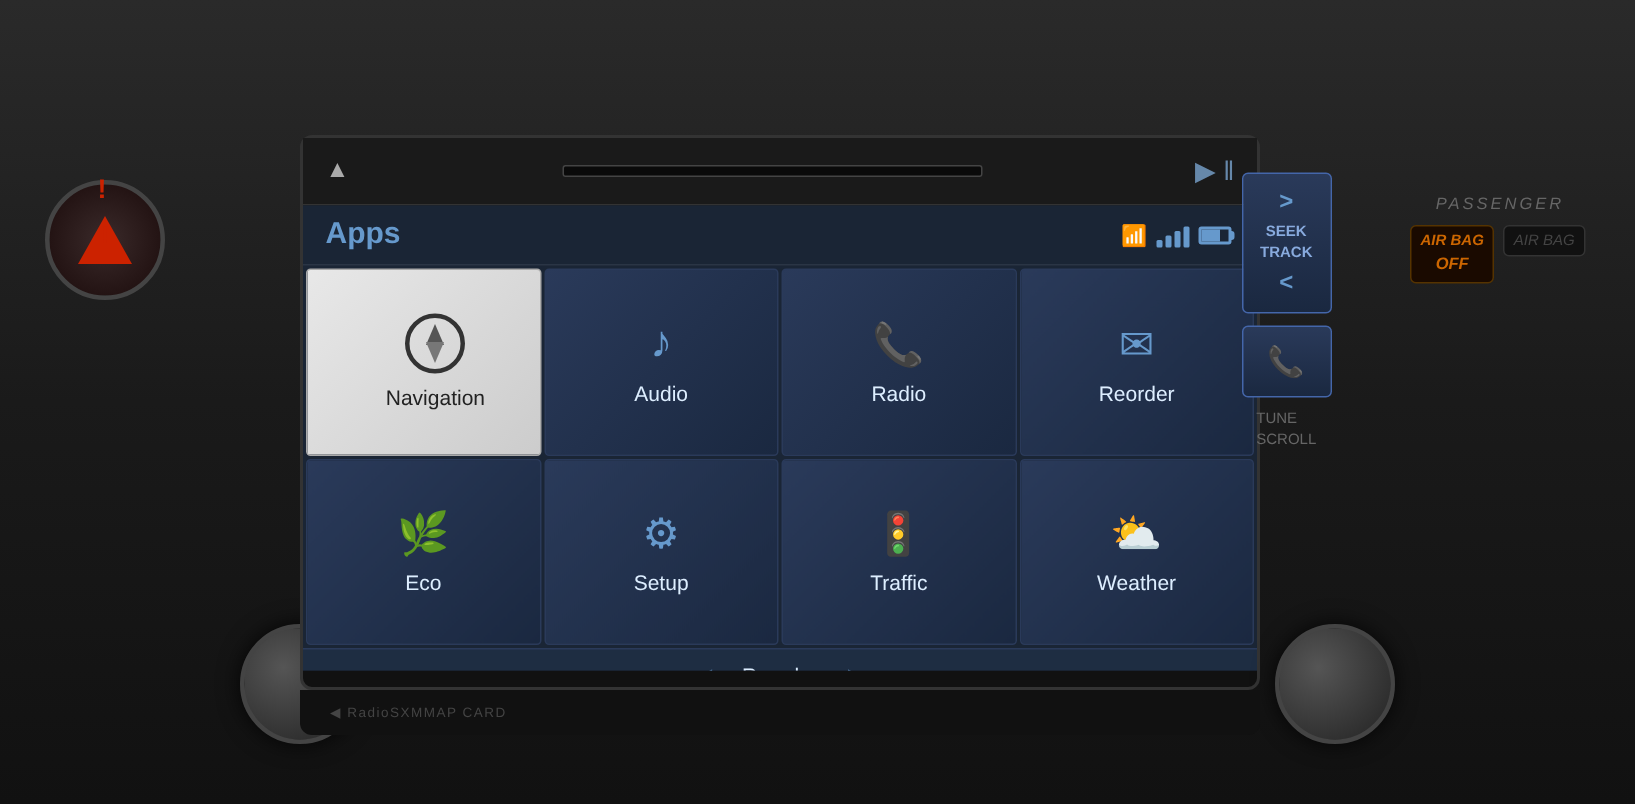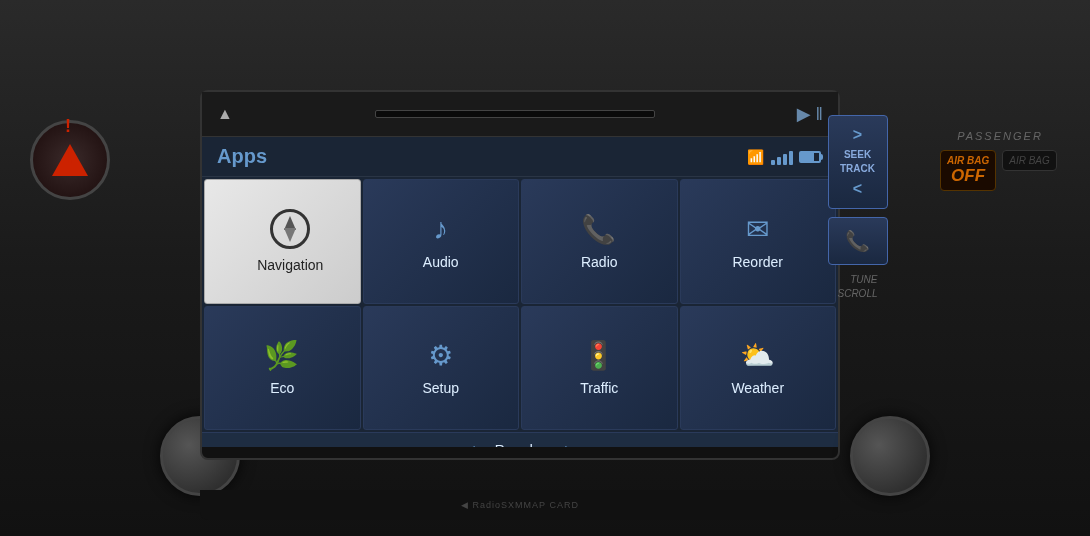--- a/index.html
+++ b/index.html
@@ -313,23 +313,22 @@
       align-items: center;
       justify-content: center;
       border-radius: 4px;
       cursor: pointer;
       font-size: 20px;
     }
 
     .tune-scroll-label {
       color: #666;
       font-size: 10px;
-      text-align: right;
+      text-align: left;
       line-height: 1.4;
-      font-style: italic;
     }
 
     
     .passenger-area {
       position: absolute;
       right: 30px;
       top: 130px;
       width: 120px;
       font-style: italic;
     }
@@ -353,21 +352,21 @@
       text-align: center;
     }
     .airbag-off-label {
       color: #cc6600;
       font-size: 10px;
       font-weight: bold;
       display: block;
     }
     .airbag-off-text {
       color: #cc6600;
-      font-size: 17px;
+      font-size: 11px;
       font-weight: bold;
     }
     .airbag-other {
       background: #111;
       border: 1px solid #333;
       border-radius: 4px;
       padding: 4px 6px;
       text-align: center;
     }
     .airbag-other-label {
@@ -380,23 +379,22 @@
     .unit-bottom {
       position: absolute;
       left: 200px;
       top: 460px;
       width: 640px;
       height: 30px;
       background: #111;
       border-radius: 0 0 8px 8px;
       display: flex;
       align-items: center;
-      justify-content: center;
+      justify-content: flex-start;
       padding: 0 20px;
-      margin-top: 30px;
     }
     .bottom-label {
       color: #444;
       font-size: 9px;
       letter-spacing: 1px;
     }
 
     
     .nav-compass {
       width: 40px;

